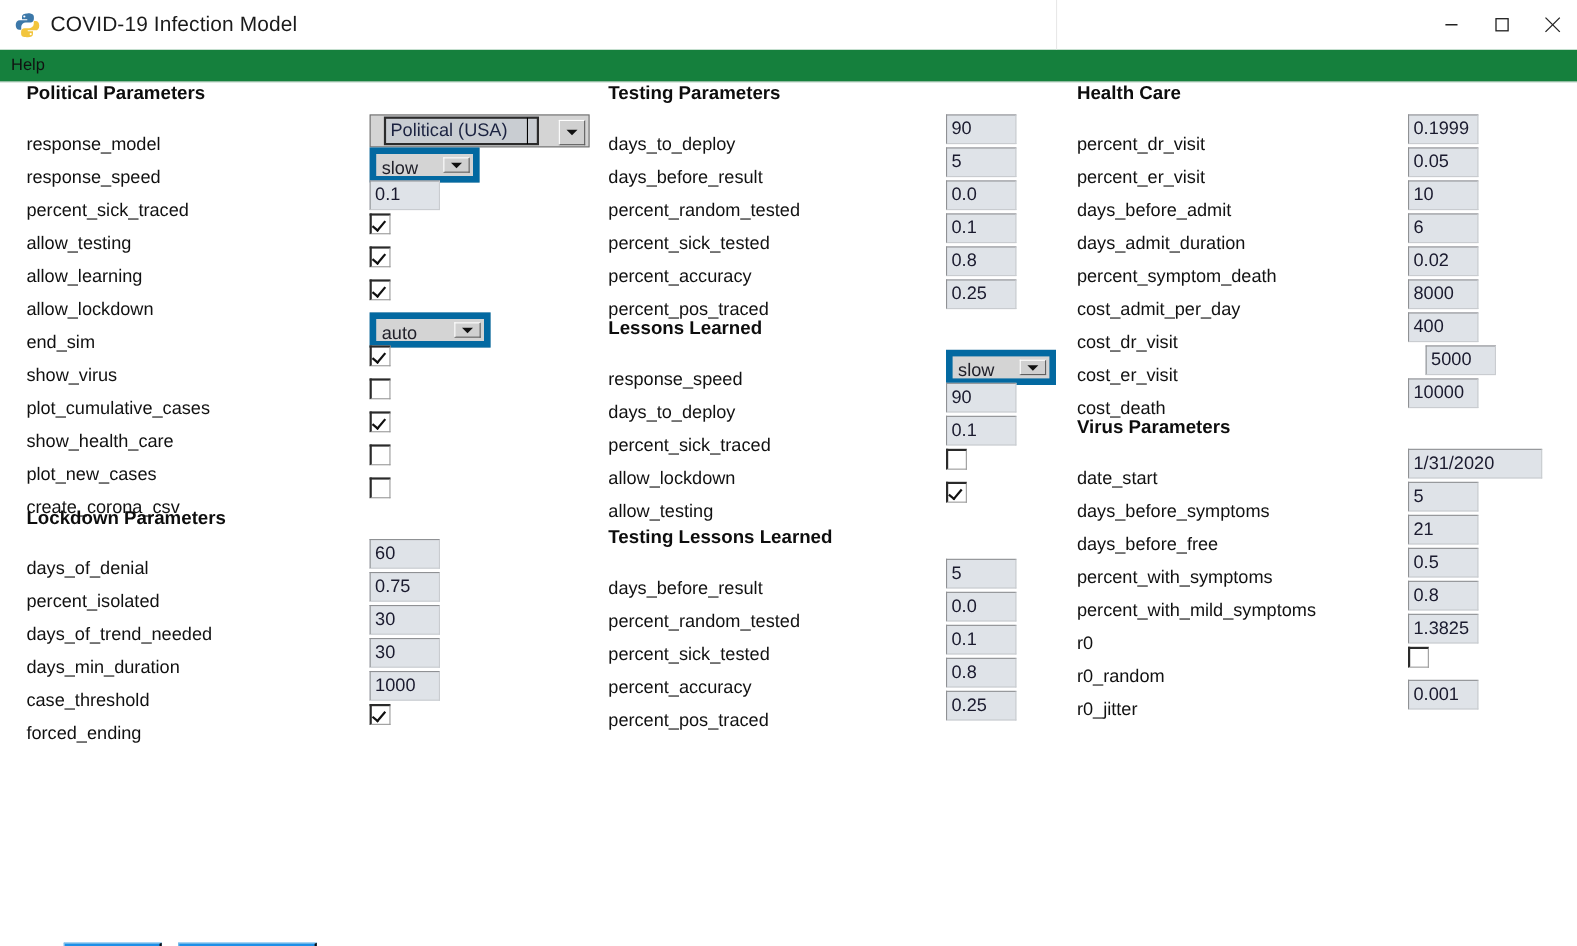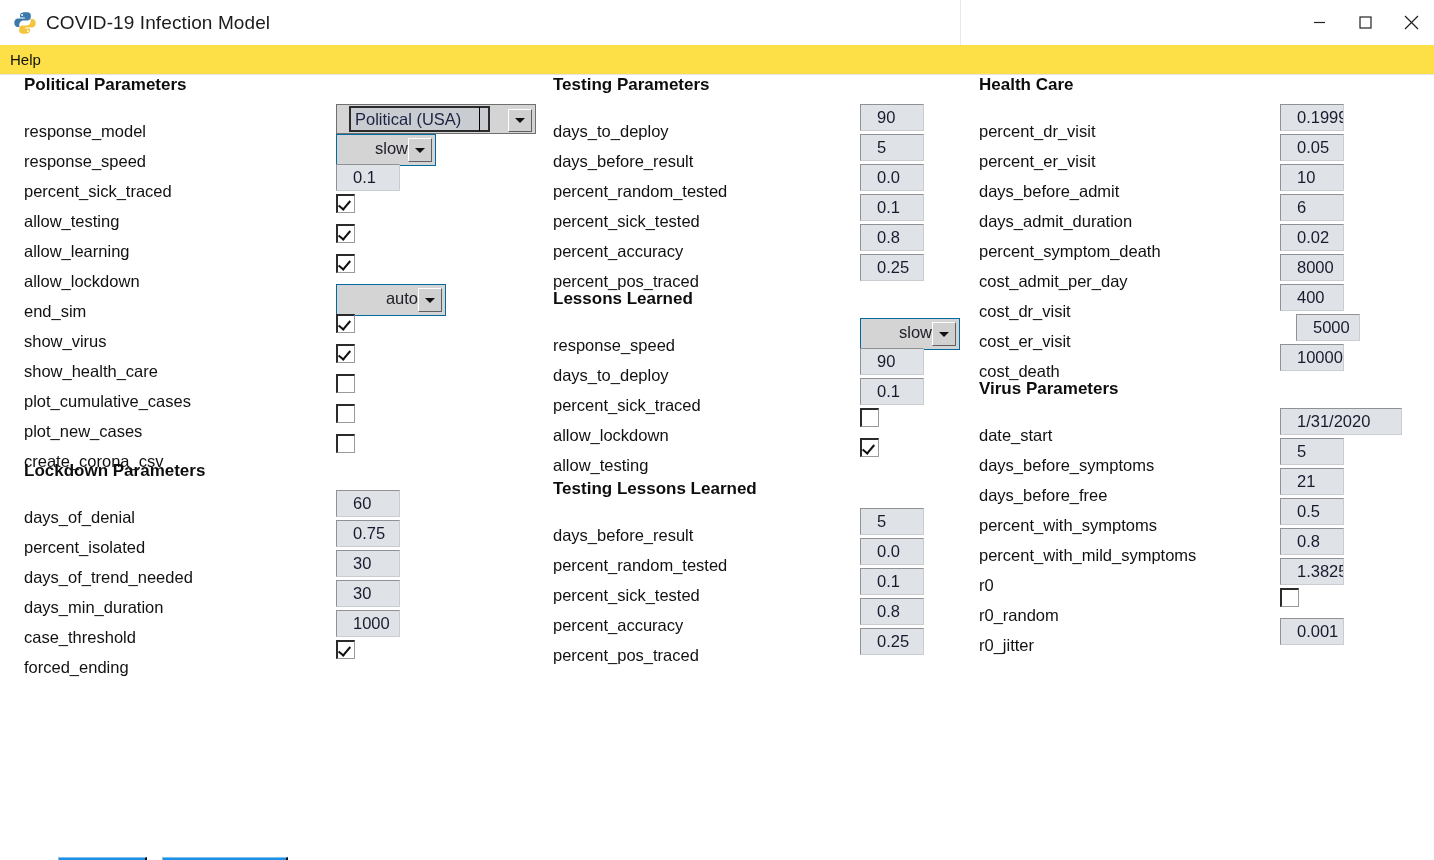--- a/index.html
+++ b/index.html
@@ -58,21 +58,21 @@
     height: 45px;
     display: flex;
     align-items: center;
     justify-content: center;
   }
   .winbtn svg { display: block; }
 
   
   .menubar {
     height: 29px;
-    background: #fde047;
+    background: #15803d;
     border-bottom: 1px solid #e3e3e3;
     display: flex;
     align-items: flex-start;
   }
   .menu-item {
     font-size: 15px;
     color: #111111;
     padding: 0 8px 0 10px;
     line-height: 29px;
   }
@@ -120,38 +120,37 @@
     box-sizing: border-box;
     height: 27px;
     background: #dfe3e8;
     border-top: 1px solid #8f9194;
     border-left: 1px solid #8f9194;
     border-right: 1px solid #c9ccd0;
     border-bottom: 1px solid #c9ccd0;
     font-size: 16.5px;
     color: #1a1a2e;
     line-height: 25px;
-    padding-left: 16px;
+    padding-left: 4px;
     overflow: hidden;
     white-space: nowrap;
     font-family: "Liberation Sans", sans-serif;
   }
   .entry.w-narrow { width: 64px; }
   .entry.w-wide   { width: 122px; }
 
   
   .combo {
     box-sizing: border-box;
     height: 32px;
     background: #d4d4d4;
-    border: 1px solid #0369a1;
+    border: 6px solid #0369a1;
     display: flex;
     align-items: stretch;
     position: relative;
-    text-align: right;
   }
   .combo-text {
     flex: 1 1 auto;
     font-size: 16.5px;
     color: #20202a;
     line-height: 26px;
     padding-left: 5px;
     white-space: nowrap;
     overflow: hidden;
   }
@@ -372,29 +371,29 @@
               </div>
             </div>
           </div>
           <div class="row">
             <div class="row-label">show_virus</div>
             <div class="ctl" style="left: 312px;">
               <div class="checkbox checked"></div>
             </div>
           </div>
           <div class="row">
+            <div class="row-label">plot_cumulative_cases</div>
+            <div class="ctl" style="left: 312px;">
+              <div class="checkbox"></div>
+            </div>
+          </div>
+          <div class="row">
             <div class="row-label">show_health_care</div>
             <div class="ctl" style="left: 312px;">
               <div class="checkbox checked"></div>
-            </div>
-          </div>
-          <div class="row">
-            <div class="row-label">plot_cumulative_cases</div>
-            <div class="ctl" style="left: 312px;">
-              <div class="checkbox"></div>
             </div>
           </div>
           <div class="row">
             <div class="row-label">plot_new_cases</div>
             <div class="ctl" style="left: 312px;">
               <div class="checkbox"></div>
             </div>
           </div>
           <div class="row">
             <div class="row-label">create_corona_csv</div>

